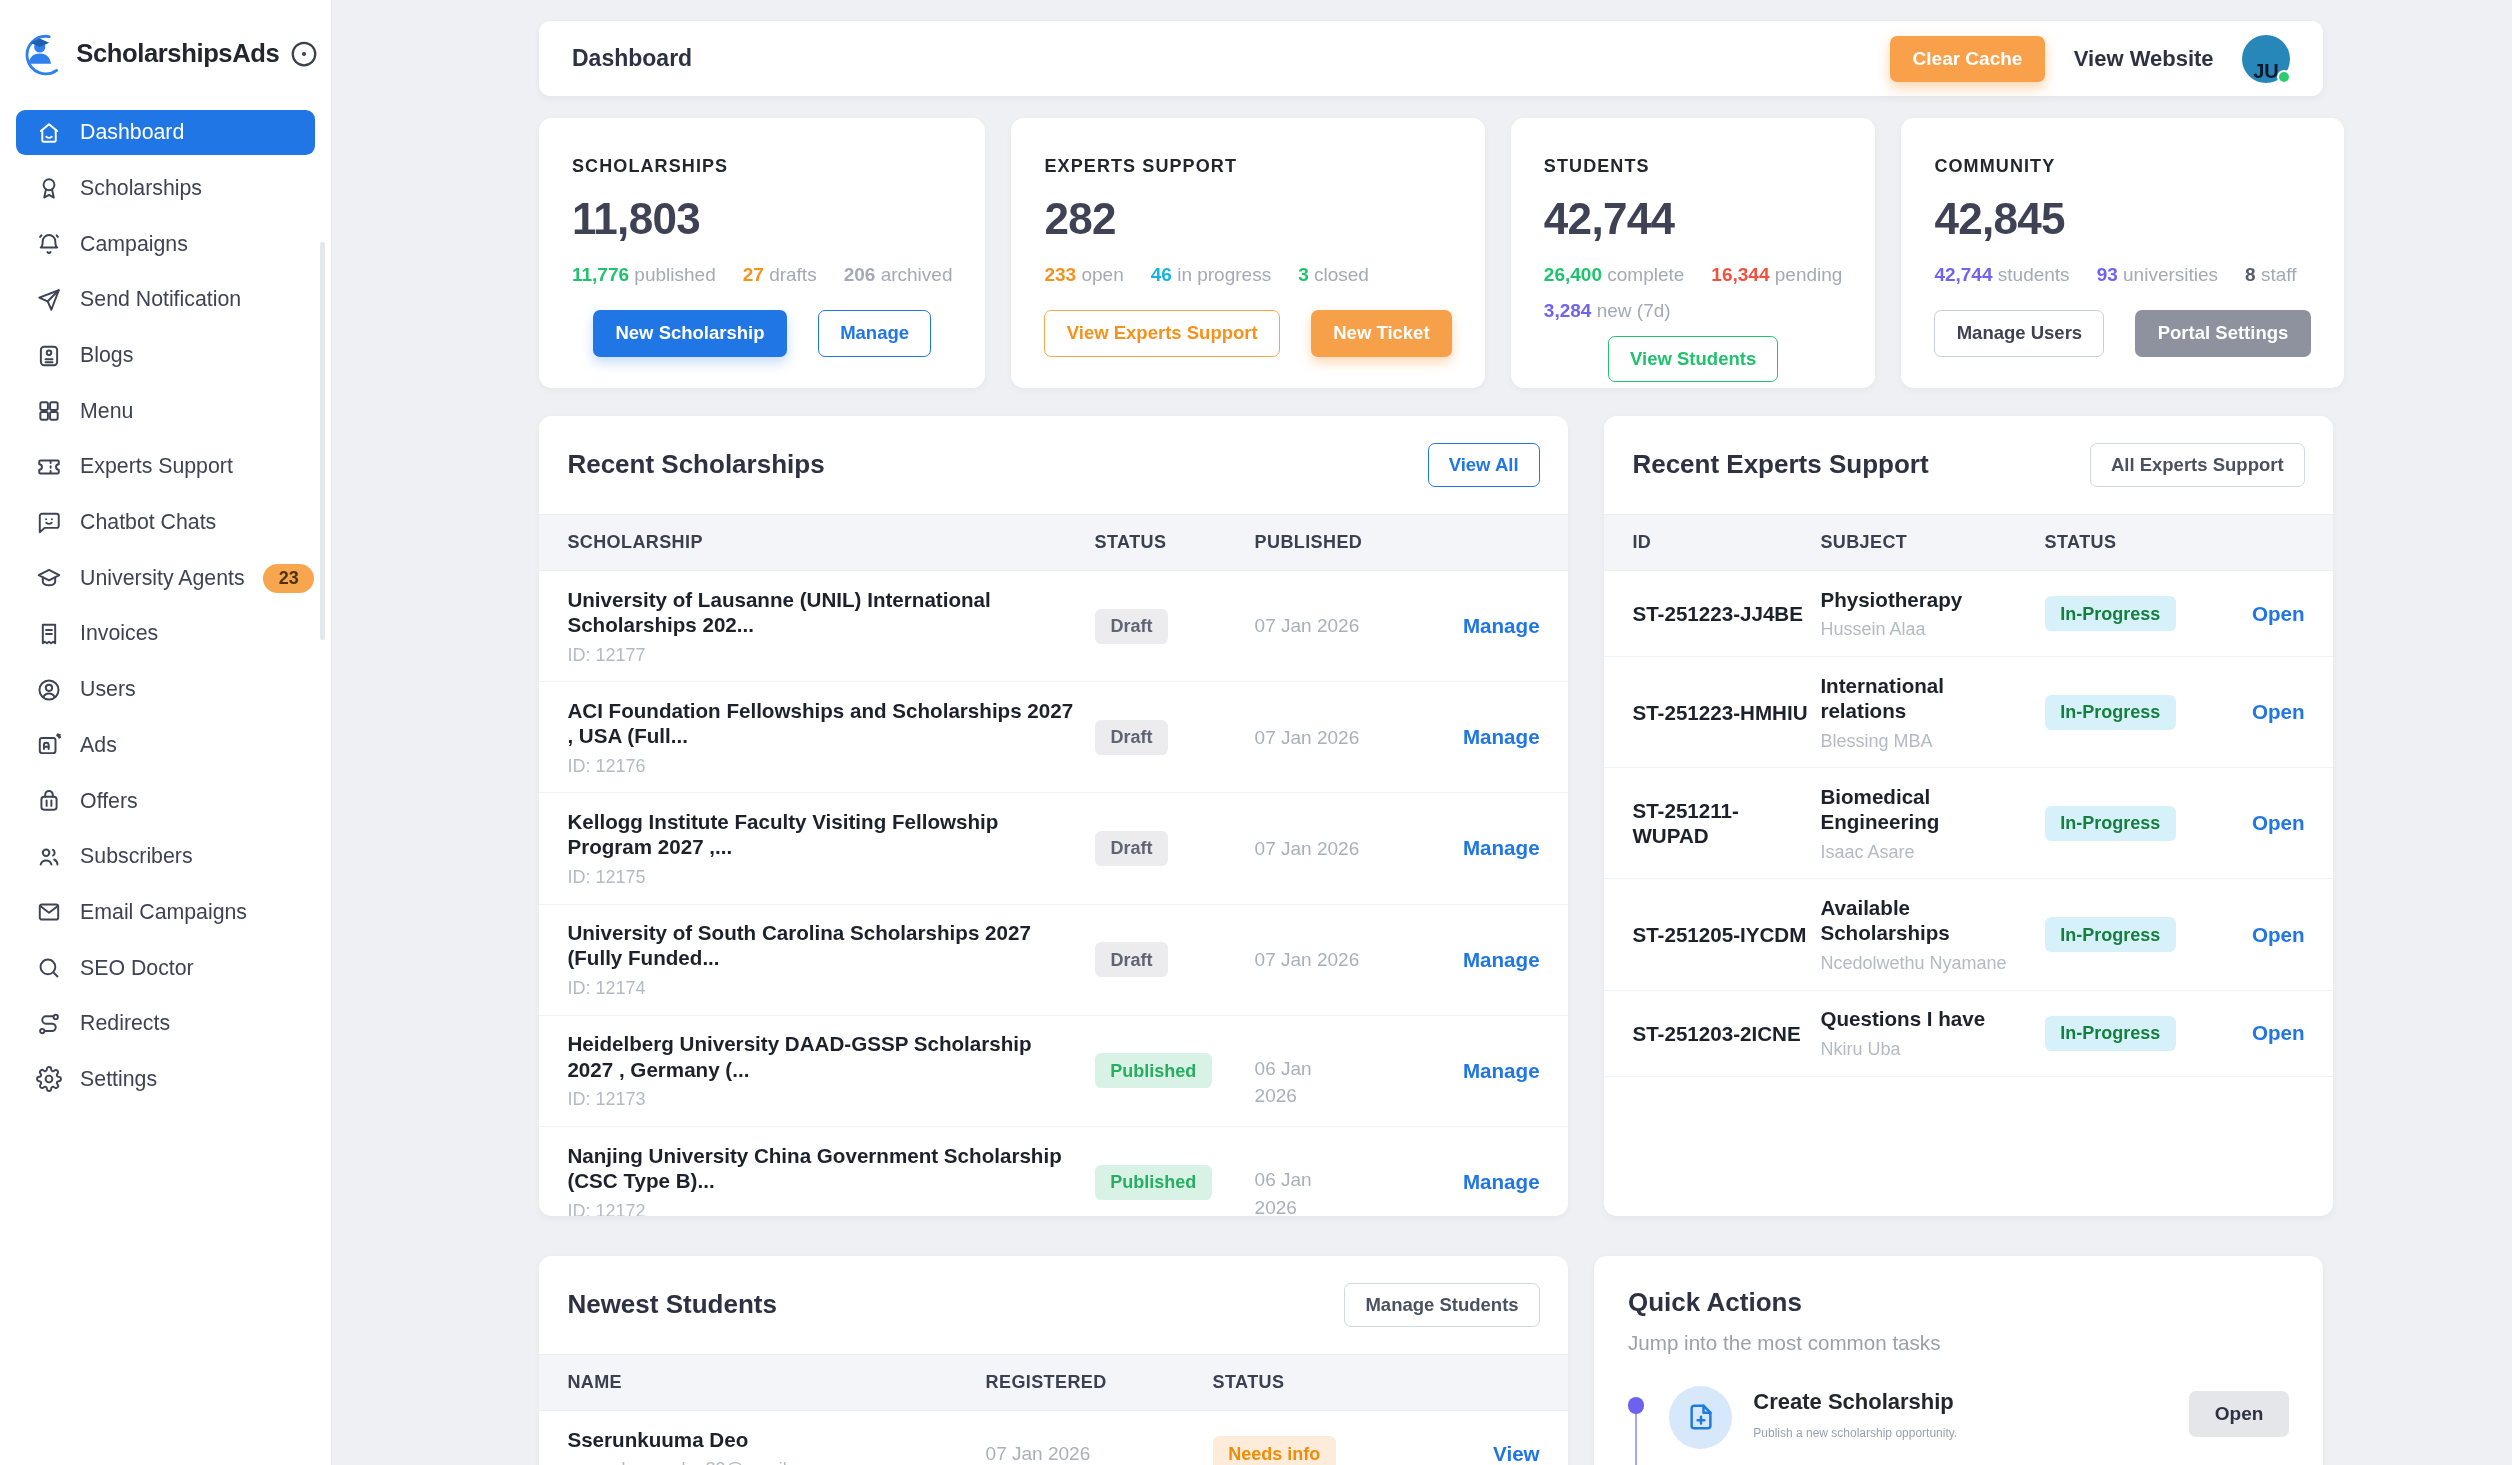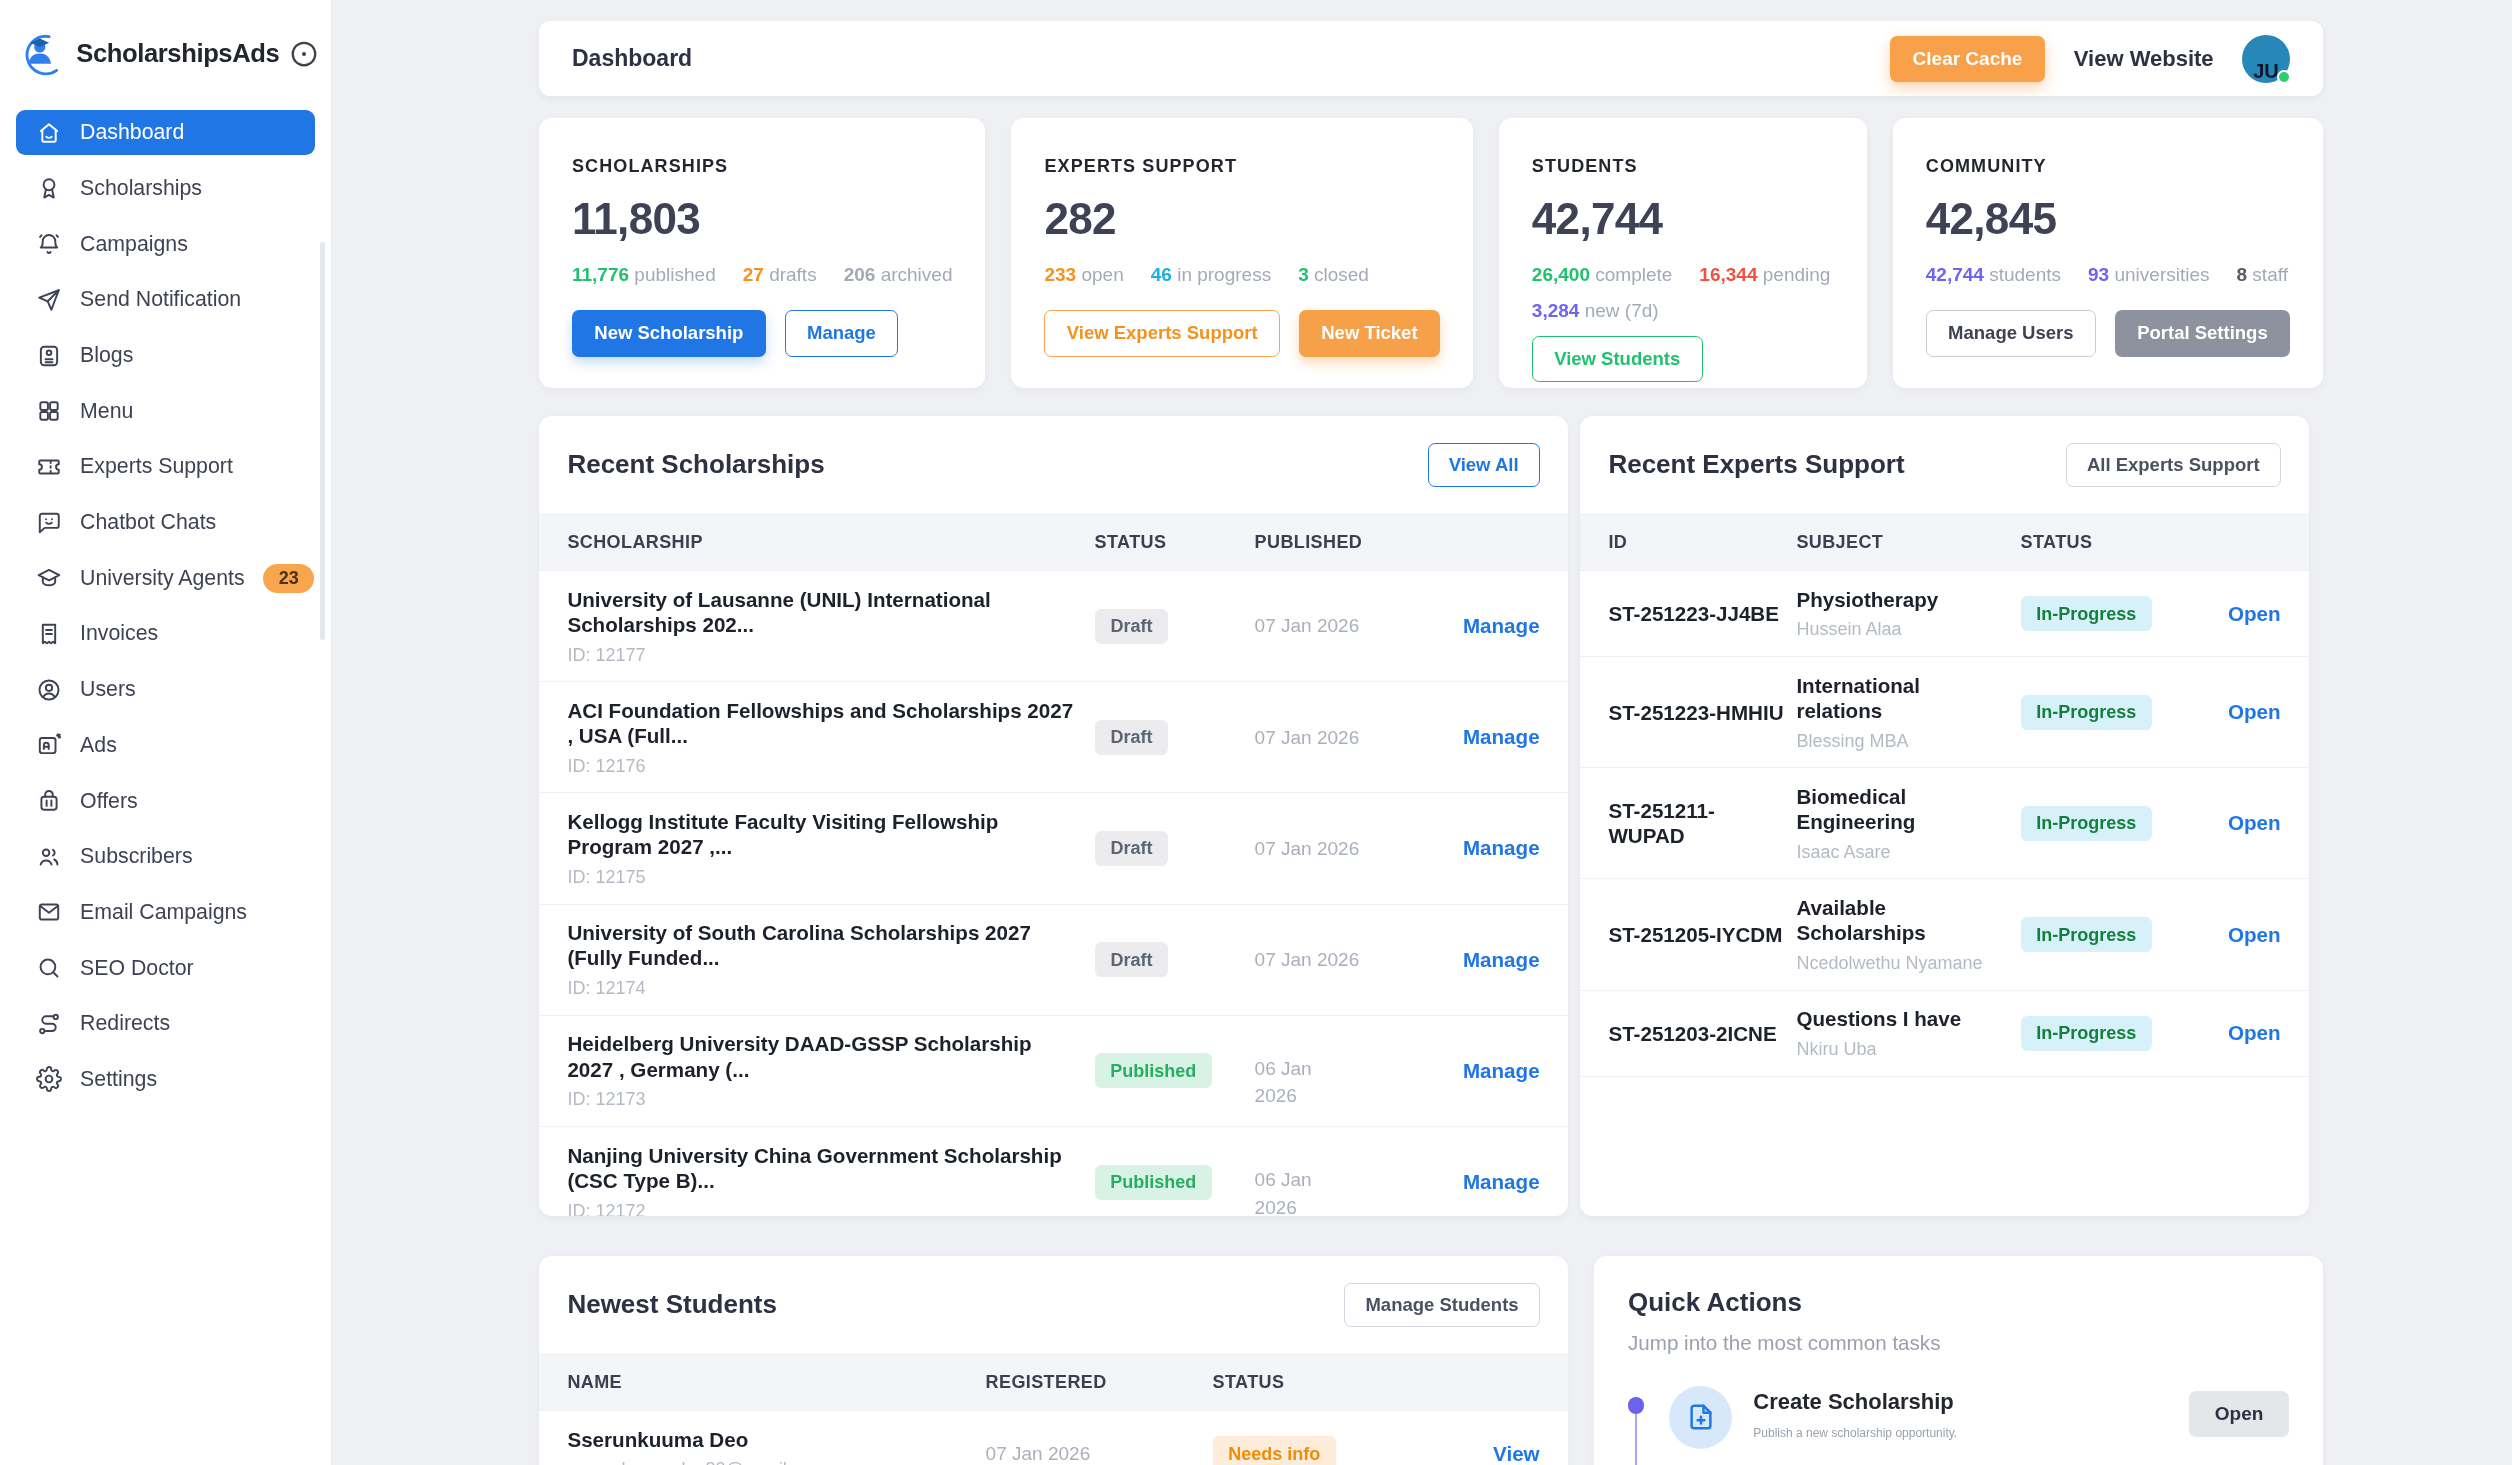--- a/index.html
+++ b/index.html
@@ -69,33 +69,33 @@
   .stat-line { display:flex; gap:27px; font-size:19px; color:#a3aab6; margin-bottom:14.2px; flex-wrap:nowrap; }
   .stat-line .pair { white-space:nowrap; }
   .stat-line b { font-weight:700; }
   .c-green  { color:#21c26e; }
   .c-orange { color:#f5921e; }
   .c-gray   { color:#a3aab6; }
   .c-cyan   { color:#19b3dd; }
   .c-red    { color:#f4503e; }
   .c-indigo { color:#6f63f2; }
   .c-slate  { color:#555b68; }
-  .stat-buttons { display:flex; gap:19px; margin-top:auto; }
+  .stat-buttons { display:flex; gap:31px; margin-top:auto;justify-content:center; }
   .btn { font-size:18.5px; font-weight:600; border-radius:7.1px; padding:12px 21.3px; cursor:pointer;
     border:1.4px solid transparent; white-space:nowrap; font-family:inherit; line-height:1.1; }
   .btn-solid-blue   { background:#2176e5; color:#fff; box-shadow:0 5.7px 11.4px rgba(33,118,229,.25); }
   .btn-outline-blue { background:#fff; color:#2176e5; border-color:#2176e5; }
   .btn-outline-orange { background:#fff; color:#f5921e; border-color:#f7a64e; }
   .btn-solid-orange { background:#f6a04a; color:#fff; box-shadow:0 5.7px 11.4px rgba(249,160,74,.4); }
   .btn-outline-green { background:#fff; color:#21c26e; border-color:#21c26e; }
   .btn-outline-gray { background:#fff; color:#3f4254; border-color:#c9cdd6; }
   .btn-solid-gray { background:#8d929e; color:#fff; }
 
   
-  .mid-row { display:flex; gap:12px; margin-top:28.4px; align-items:stretch; }
+  .mid-row { display:flex; gap:36px; margin-top:28.4px; align-items:stretch; }
   .bottom-row { display:flex; gap:26px; margin-top:40px; align-items:stretch; }
   .w-left  { width:1029px; flex:0 0 1029px; }
   .w-right { width:729px; flex:0 0 729px; }
   .table-card { background:#fff; border-radius:12.8px; overflow:hidden;
     box-shadow:0 2.1px 7.1px rgba(25,35,60,.04); }
   .h-mid { height:800px; }
   .h-bottom { height:427px; }
   .card-head { display:flex; align-items:center; justify-content:space-between; padding:27px 28.4px; }
   .card-title { font-size:26px; font-weight:600; color:#2d3142; }
   .btn-head { font-size:18.5px; font-weight:600; background:#fff; border-radius:7.1px;

